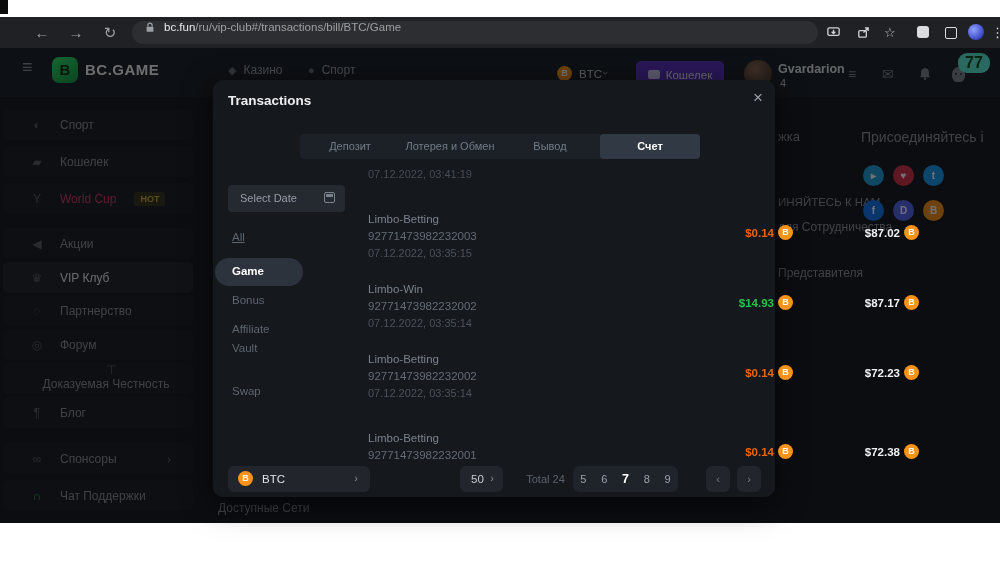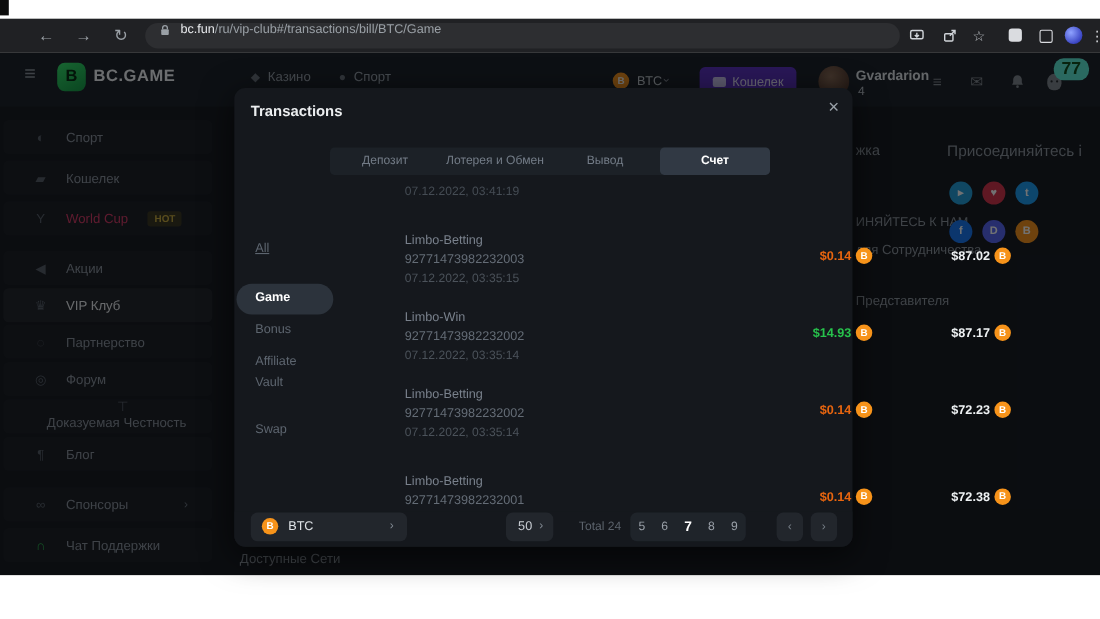--- a/index.html
+++ b/index.html
@@ -225,23 +225,27 @@
 
   <div class="abs" id="modal">
     <span id="modal-title">Transactions</span>
     <span id="modal-close">×</span>
     <div id="tabs">
         <div class="tab">Депозит</div>
         <div class="tab">Лотерея и Обмен</div>
         <div class="tab">Вывод</div>
         <div class="tab active">Счет</div>
       </div>
+    <div id="select-date">
+      <span class="lb">Select Date</span>
+      <span id="cal-ic"></span>
+    </div>
     <div id="flt-pill"></div>
     <div id="filters">
-        <span class="flt" style="top: 140px; text-decoration: underline;">All</span>
+        <span class="flt" style="top: 151px; text-decoration: underline;">All</span>
         <span class="flt active" style="top: 185px;">Game</span>
         <span class="flt" style="top: 214px;">Bonus</span>
         <span class="flt" style="top: 243px;">Affiliate</span>
         <span class="flt" style="top: 262px;">Vault</span>
         <span class="flt" style="top: 305px;">Swap</span>
       </div>
     <span id="partial-date">07.12.2022, 03:41:19</span>
     <div id="tx-list">
         <div class="tx-row" style="top: 133px;">
           <div class="tx-name">Limbo-Betting</div>

